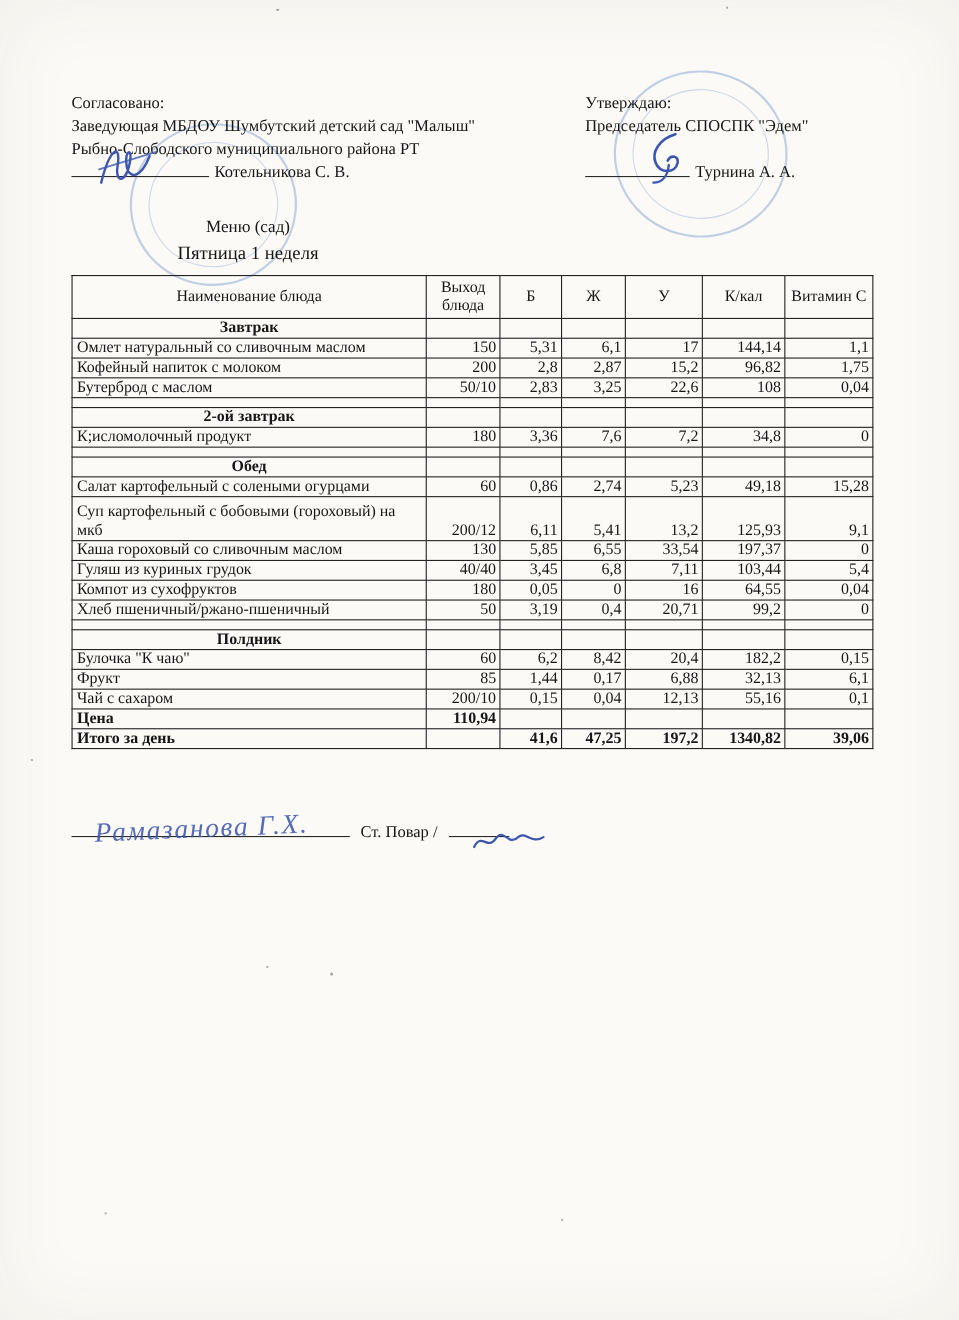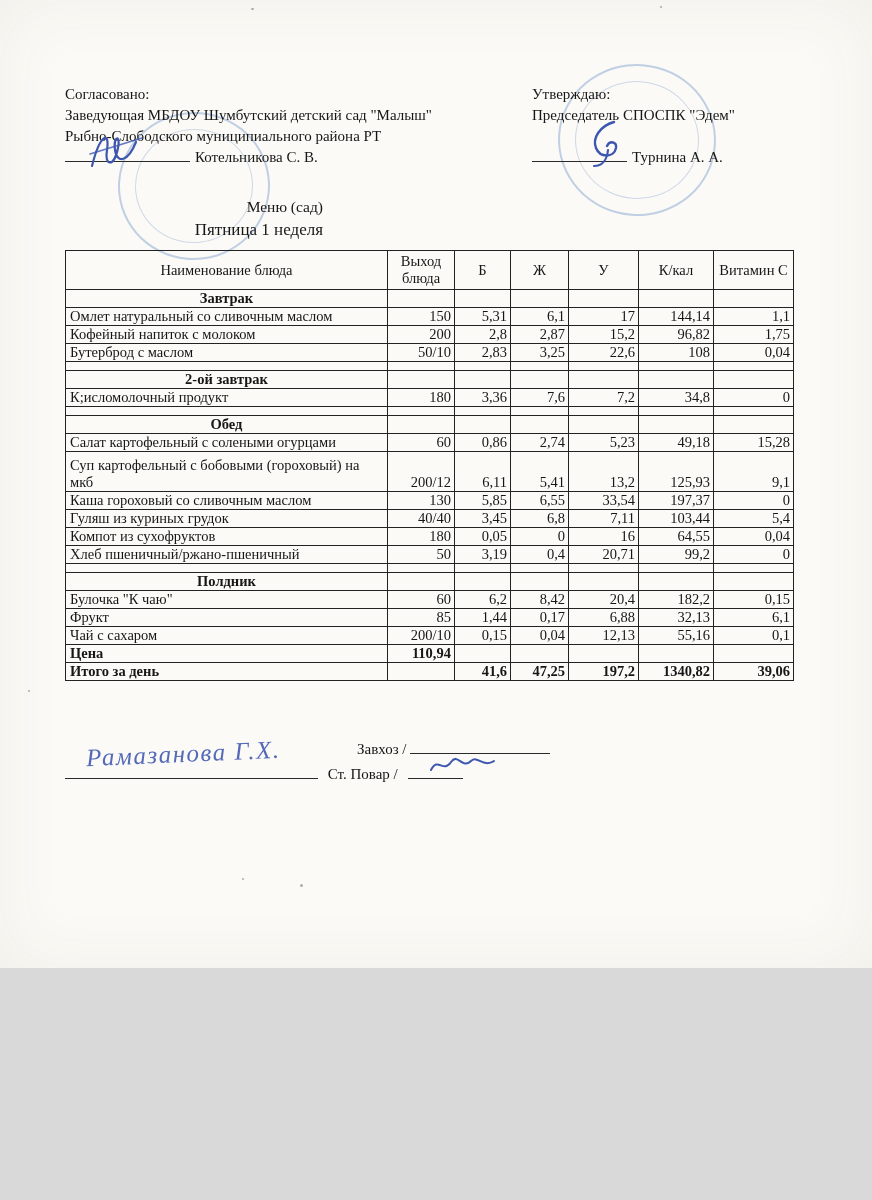--- a/index.html
+++ b/index.html
@@ -1,37 +1,37 @@
 <!DOCTYPE html>
 <html><head>
 <meta charset="utf-8">
 <style>
   * { margin:0; padding:0; box-sizing:border-box; }
   html,body { background:#d9d9d9; }
   .page {
-    position:relative; width:872px; height:968px; margin:0 auto;
+    position:relative; width:872px; height:1200px; margin:0 auto;
     background:#fbfaf6; color:#161616; overflow:hidden;
     font-family:"Liberation Serif","DejaVu Serif",serif;
     box-shadow: inset 0 0 70px rgba(70,65,50,.06);
   }
   
   .approval { position:absolute; top:84px; left:65px; right:58px;
     display:flex; justify-content:space-between; font-size:15px; line-height:21px; }
   .approve-left { width:440px; }
   .approve-right { width:282px; }
   .sig-row { white-space:nowrap; }
   .mt21 { margin-top:21px; }
   .uline { display:inline-block; border-bottom:1px solid #2a2a2a; height:14px; vertical-align:baseline; }
   .w125 { width:125px; margin-right:5px; }
   .w95  { width:95px;  margin-right:5px; }
   .w140 { width:140px; }
   .w253 { width:253px; }
   .w55  { width:55px; }
   
-  .menu-title-block { position:absolute; top:198px; left:128px; width:195px; text-align:right; }
+  .menu-title-block { position:absolute; top:198px; left:128px; width:195px; text-align:center; }
   .menu-title { font-size:15.5px; }
   .menu-subtitle { font-size:17px; margin-top:4px; }
   
   .menu-table { position:absolute; top:250px; left:65px; width:728px;
     border-collapse:collapse; table-layout:fixed; font-size:14.5px; line-height:17px;border-radius:10px; }
   .menu-table th, .menu-table td { border:1px solid #222; overflow:hidden; }
   .menu-table th { font-weight:normal; text-align:center; height:38px; padding:2px 3px; vertical-align:middle; }
   .cell-name { text-align:left; padding:0 4px; }
   .num { text-align:right; padding:0 3px; }
   .row-section td, .row-item td, .row-total td { height:18px; }
@@ -320,24 +320,20 @@
           <td class="num">41,6</td>
           <td class="num">47,25</td>
           <td class="num">197,2</td>
           <td class="num">1340,82</td>
           <td class="num">39,06</td>
         </tr>
       </tbody>
   </table>
 
   <div class="footer">
-    <div class="footer-row1">
-      <span>Завхоз /</span>
-      <span class="uline w140"></span>
-    </div>
     <div class="footer-row2">
       <span class="uline w253"></span>
       <span class="label">Ст. Повар /</span>
       <span class="uline w55"></span>
     </div>
   </div>
   <div class="handwriting">Рамазанова Г.Х.</div>
   <svg class="ink sig-povar" width="70" height="26" viewBox="0 0 70 26">
     <path d="M3 18 C10 4, 15 22, 23 10 C30 0, 34 18, 43 9 C50 3, 55 16, 66 9" stroke-width="2"></path>
   </svg>

